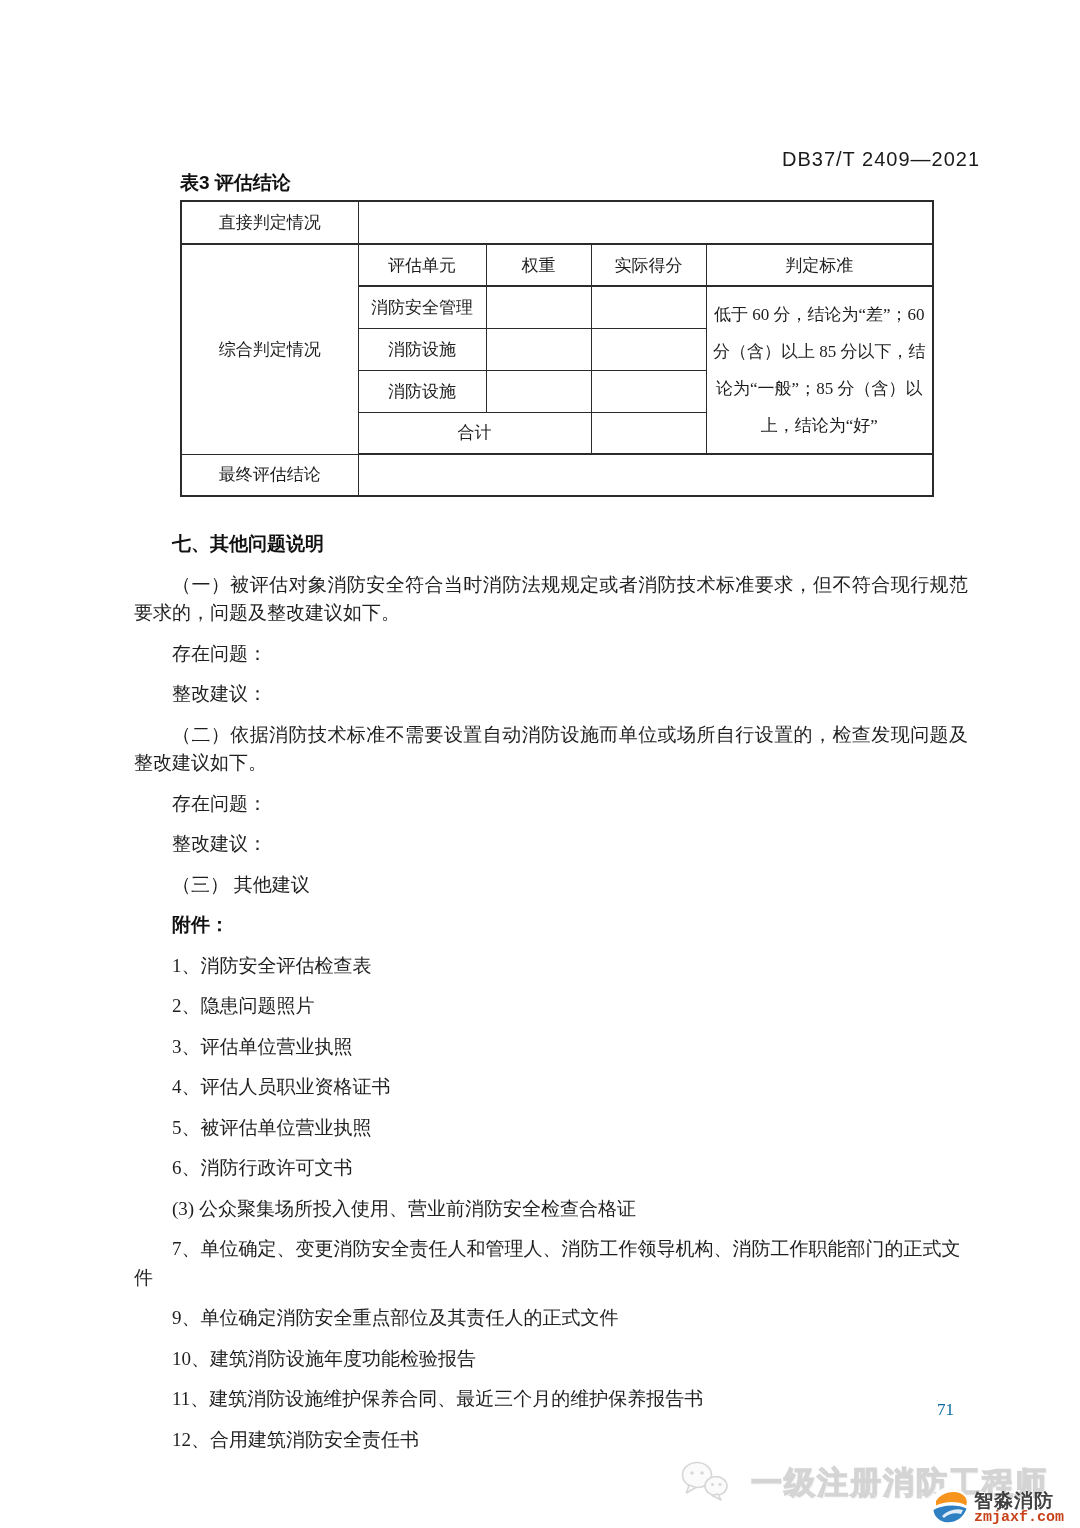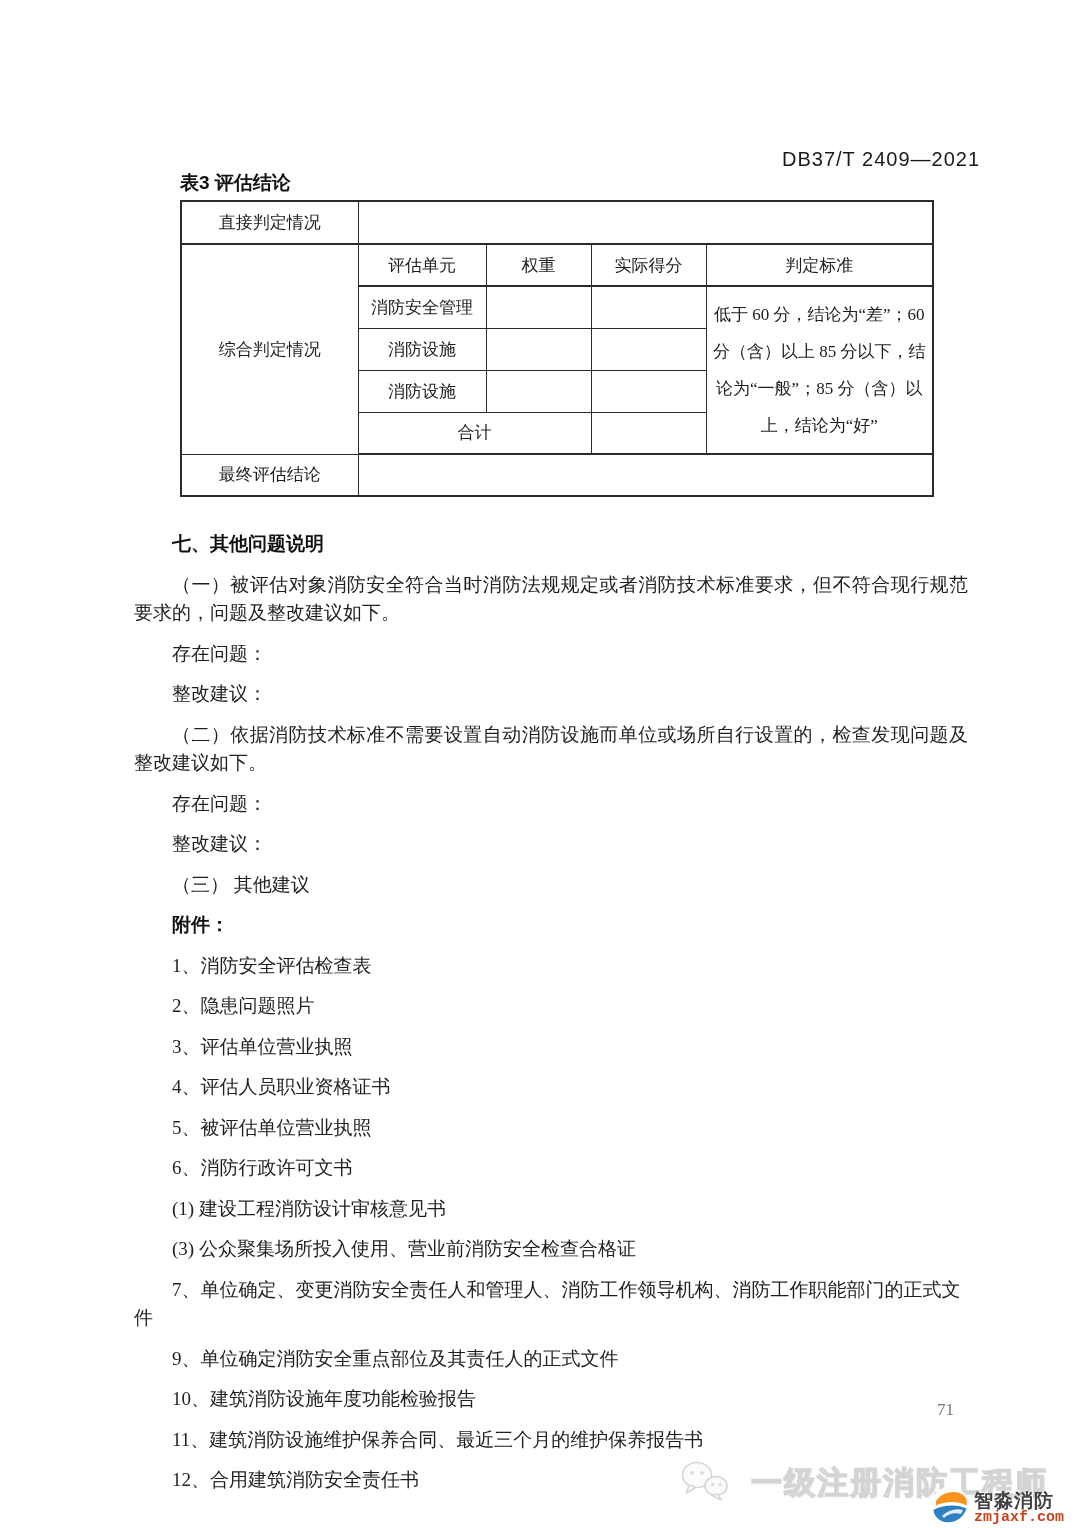--- a/index.html
+++ b/index.html
@@ -50,21 +50,21 @@
   .ln-h{
     font-weight:bold;text-indent:2em;
     font-family:"Liberation Sans","DejaVu Sans",sans-serif;
     color:#111;
   }
   .ln-p{text-indent:2em;text-align:justify;}
   .ln-i{text-indent:2em;}
   
   .page-number{
     position:absolute;top:1400px;right:126px;
-    font-size:17px;color:#737373;
+    font-size:17px;color:#0369a1;
   }
   
   .watermark{
     position:absolute;top:1460px;right:32px;
     display:flex;align-items:center;gap:21px;
   }
   .wm-text{
     font-family:"Liberation Sans","DejaVu Sans",sans-serif;
     font-size:31px;font-weight:bold;letter-spacing:2px;
     color:#fafafa;
@@ -152,21 +152,20 @@
     <p class="ln-i">存在问题：</p>
     <p class="ln-i">整改建议：</p>
     <p class="ln-i">（三） 其他建议</p>
     <p class="ln-h">附件：</p>
     <p class="ln-i">1、消防安全评估检查表</p>
     <p class="ln-i">2、隐患问题照片</p>
     <p class="ln-i">3、评估单位营业执照</p>
     <p class="ln-i">4、评估人员职业资格证书</p>
     <p class="ln-i">5、被评估单位营业执照</p>
     <p class="ln-i">6、消防行政许可文书</p>
-    <p class="ln-i">(1) 建设工程消防设计审核意见书</p>
     <p class="ln-i">(3) 公众聚集场所投入使用、营业前消防安全检查合格证</p>
     <p class="ln-i">7、单位确定、变更消防安全责任人和管理人、消防工作领导机构、消防工作职能部门的正式文件</p>
     <p class="ln-i">9、单位确定消防安全重点部位及其责任人的正式文件</p>
     <p class="ln-i">10、建筑消防设施年度功能检验报告</p>
     <p class="ln-i">11、建筑消防设施维护保养合同、最近三个月的维护保养报告书</p>
     <p class="ln-i">12、合用建筑消防安全责任书</p>
   </div>
 
   <div class="page-number">71</div>
 

